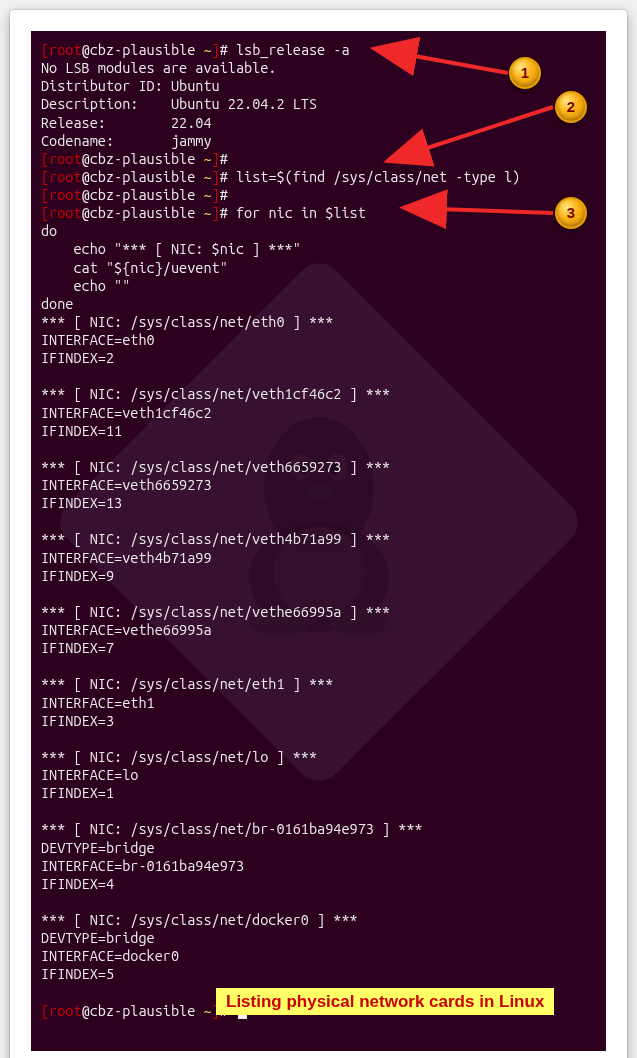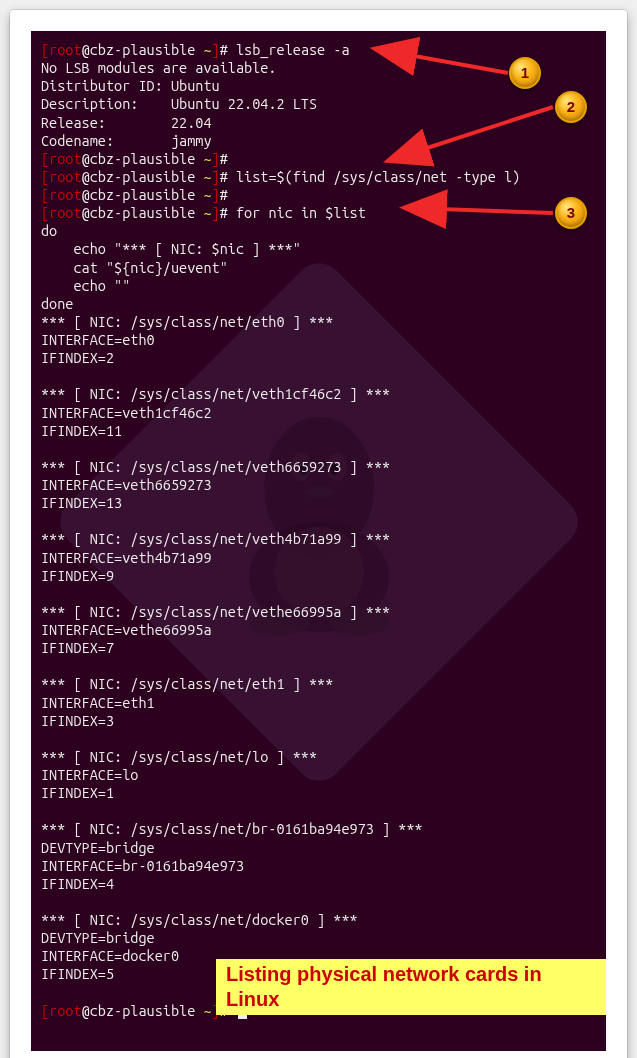--- a/index.html
+++ b/index.html
@@ -86,21 +86,21 @@
       font-family: Arial, sans-serif;
       z-index: 6;
     }
     .caption {
       position: absolute;
       bottom: 36px;
       left: 185px;
       background: #ffff66;
       color: #cc0000;
       font-weight: bold;
-      font-size: 20px;
+      font-size: 17px;
       padding: 3px 10px;
       font-family: Arial, sans-serif;
       z-index: 6;
     }
   </style>
 </head>
 <body>
 
 <div class="terminal-frame">
   <div class="terminal">

